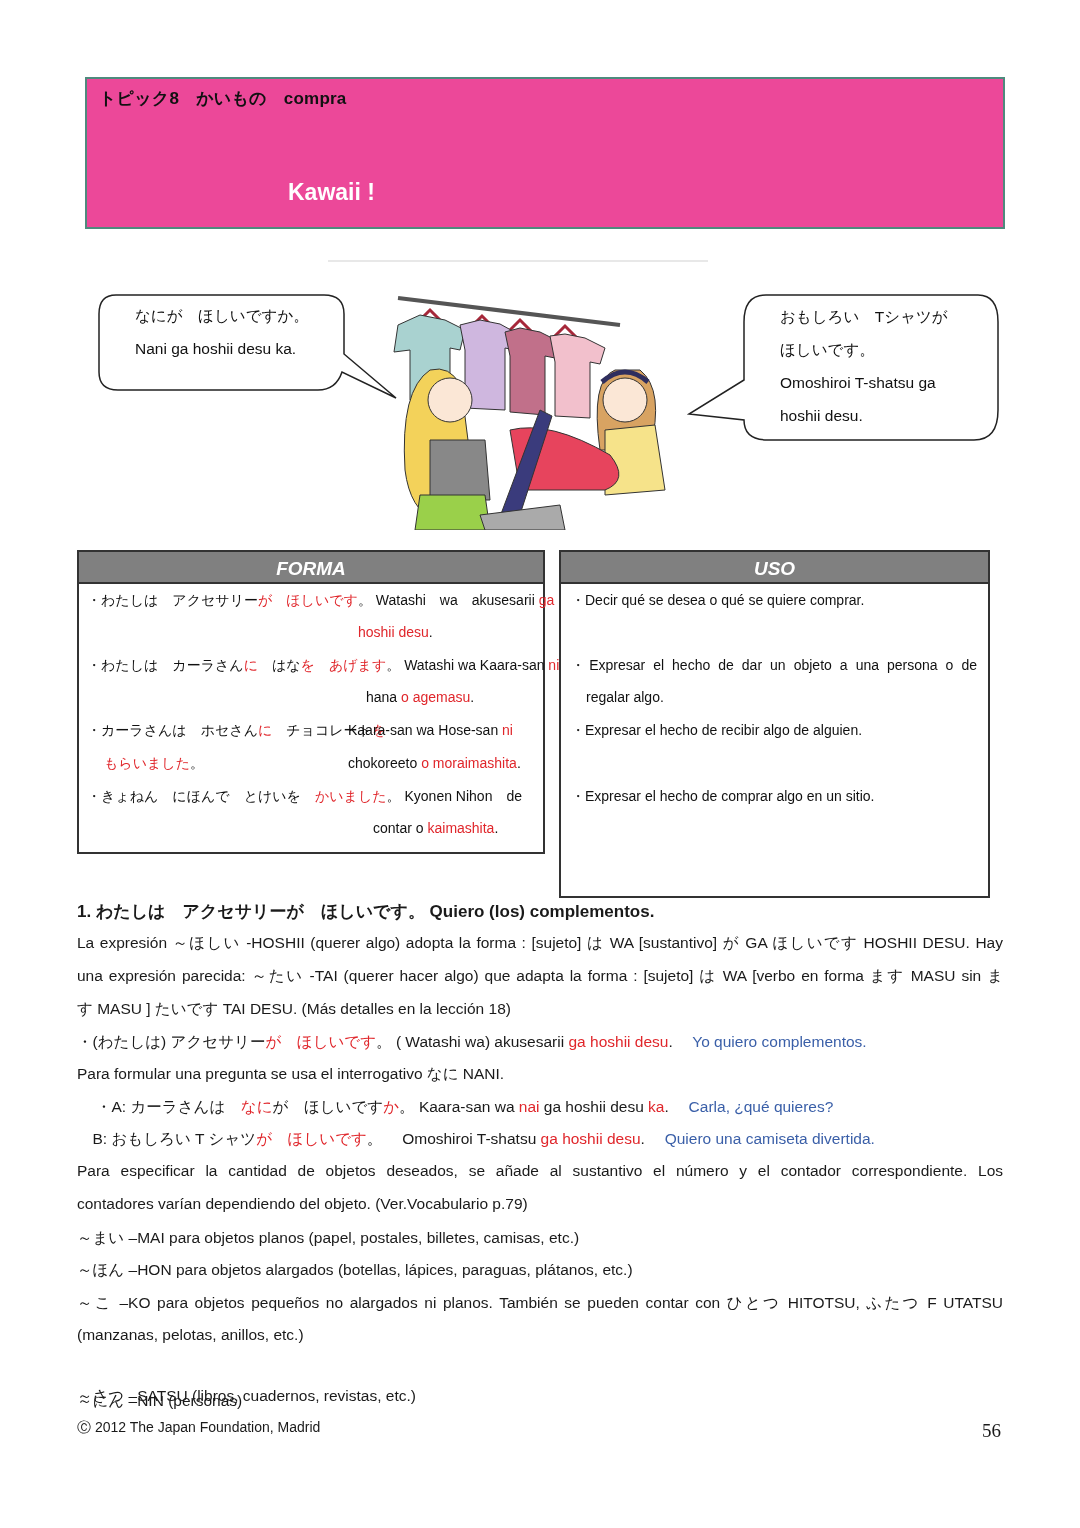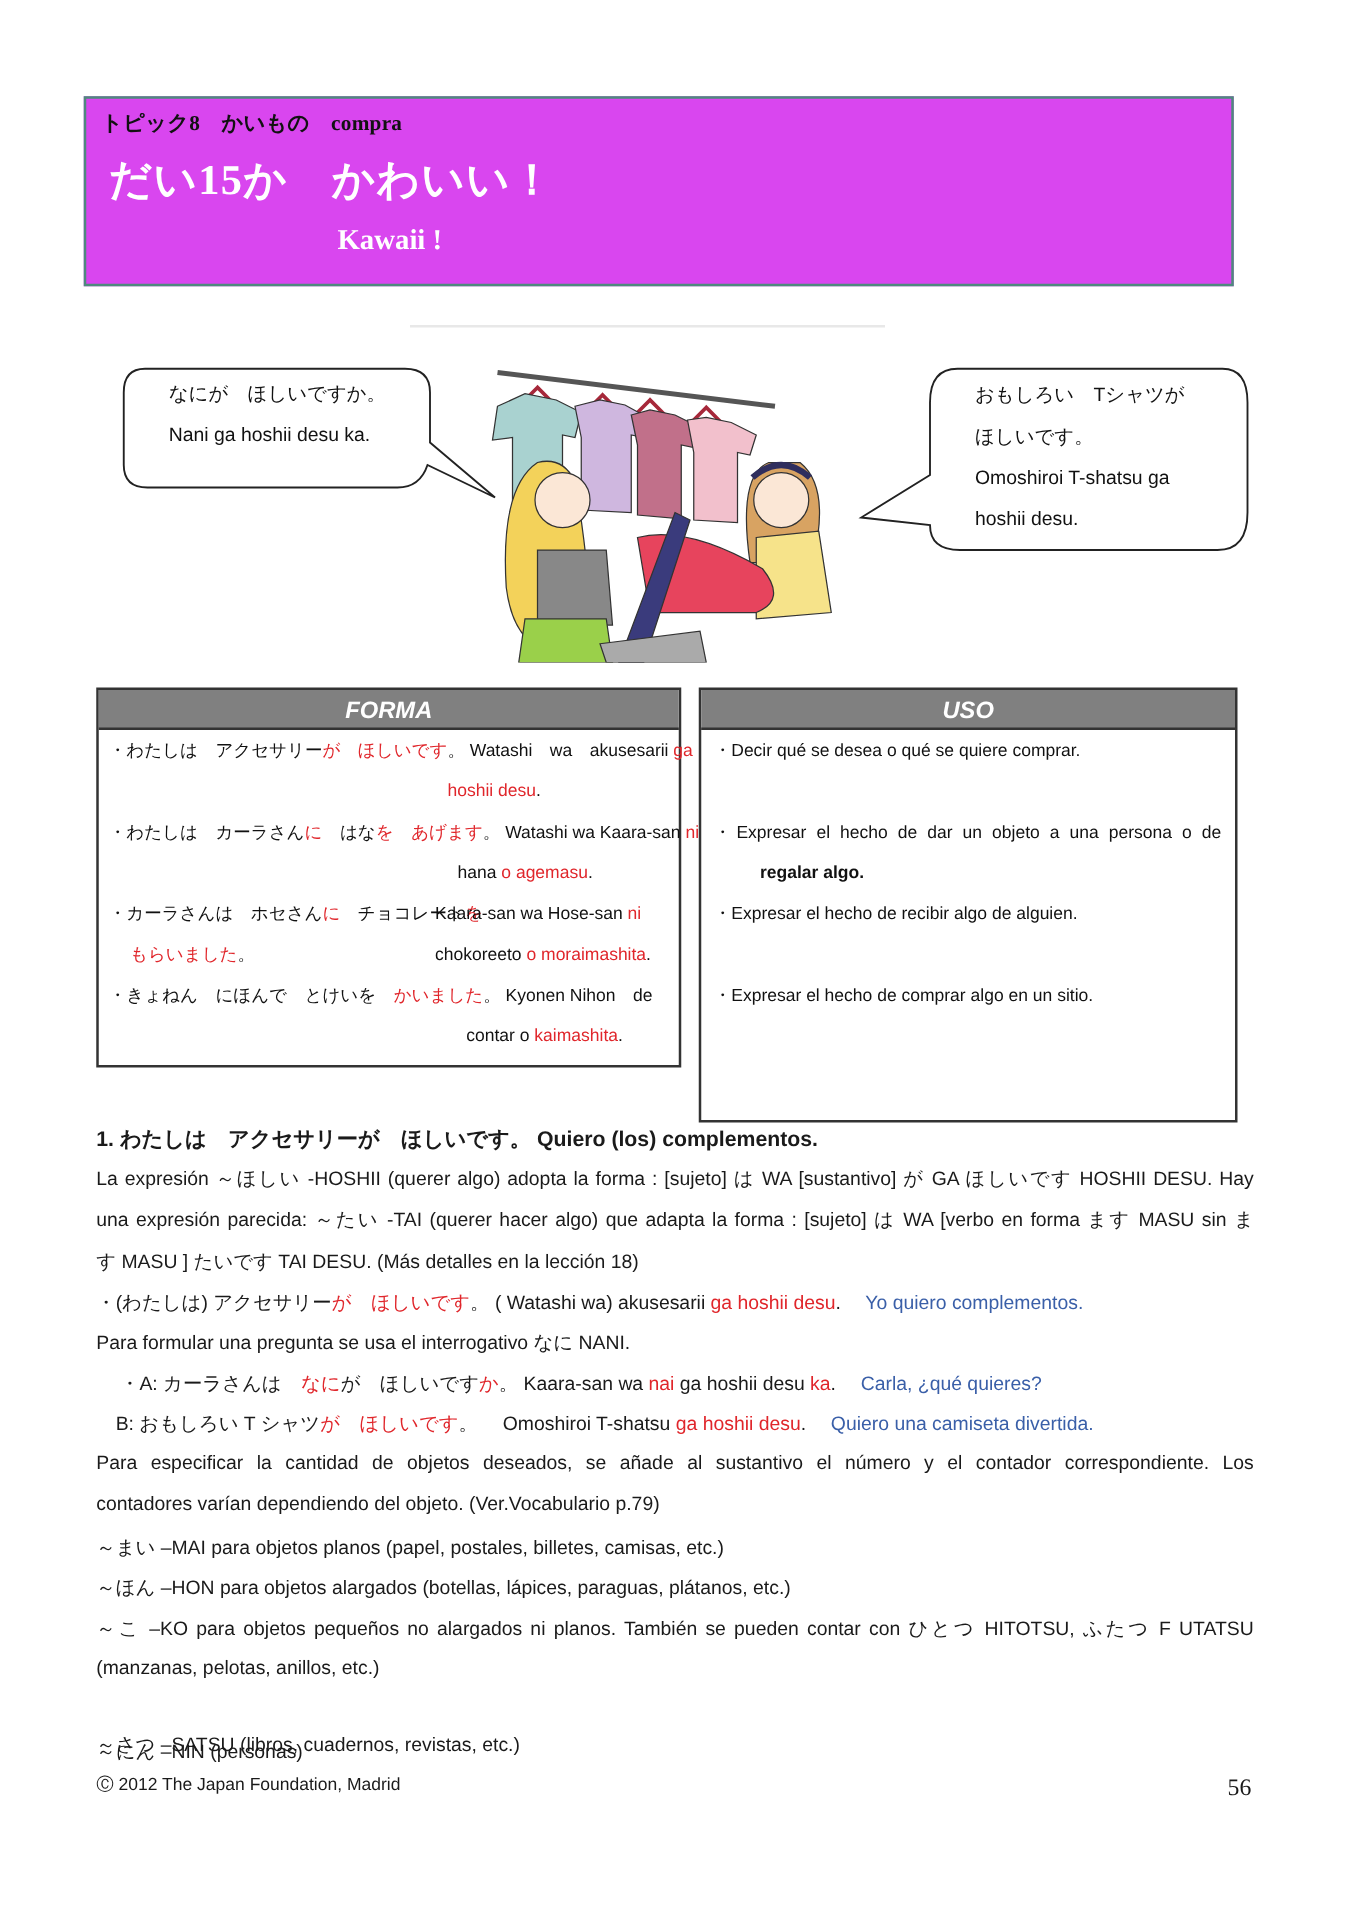--- a/index.html
+++ b/index.html
@@ -1,21 +1,21 @@
 <!DOCTYPE html>
 <html><head>
 <meta charset="utf-8">
 <style>
   html, body { margin:0; padding:0; background:#ffffff; }
   body { width:1080px; height:1528px; position:relative; font-family:"Liberation Sans", "DejaVu Sans", sans-serif; color:#1a1a1a; overflow:hidden; }
   .red { color:#e0262b; }
   .blue { color:#3a5fa8; }
 
   
-  .banner { position:absolute; left:67px; top:77px; width:920px; height:152px; background:#d946ef; border:2px solid #4e8a7d; box-sizing:border-box;font-family:Liberation Serif, serif; }
+  .banner { position:absolute; left:85px; top:77px; width:920px; height:152px; background:#ec4899; border:2px solid #4e8a7d; box-sizing:border-box; }
   .banner .topic { position:absolute; left:12px; top:8px; font-size:17px; font-weight:bold; color:#111; letter-spacing:0.2px; }
   .banner .lesson { position:absolute; left:18px; top:42px; font-size:34px; font-weight:bold; color:#ffffff; letter-spacing:1px; }
   .banner .romaji { position:absolute; left:201px; top:100px; font-size:23px; font-weight:bold; color:#ffffff; }
 
   
   .hr-line { position:absolute; left:328px; top:260px; width:380px; height:2px; background:#e8e8e8; }
   .illus { position:absolute; left:390px; top:290px; width:310px; height:240px; }
 
   .bubble-svg { position:absolute; }
   .bubble-text { position:absolute; font-size:15.5px; color:#111; line-height:33px; }
@@ -32,21 +32,20 @@
   .justify { width:926px; white-space:normal; text-align:justify; text-align-last:justify; }
   .h1 { font-weight:bold; font-size:17px; }
   .footer { position:absolute; left:77px; top:1419px; font-size:14px; color:#1a1a1a; }
   .pageno { position:absolute; left:982px; top:1420px; font-size:19px; font-family:"Liberation Serif", "DejaVu Serif", serif; color:#1a1a1a; }
 </style>
 </head>
 <body>
 
 <div class="banner">
   <div class="topic">トピック8　かいもの　compra</div>
-  <div class="lesson">だい15か　かわいい！</div>
   <div class="romaji">Kawaii !</div>
 </div>
 
 <div class="hr-line"></div>
 
 <svg class="bubble-svg" style="left:96px;top:292px;" width="304" height="112" viewBox="0 0 304 112">
   <path d="M20 3 H228 Q248 3 248 22 V62 L300 106 L246 80 Q240 98 222 98 H22 Q3 98 3 80 V22 Q3 3 20 3 Z" fill="#fff" stroke="#222" stroke-width="1.5"></path>
 </svg>
 <div class="bubble-text" style="left:135px;top:299px;">
   <div>なにが　ほしいですか。</div>
@@ -103,21 +102,21 @@
 <div class="gline" style="left:348px;top:755px;"><span>chokoreeto </span><span class="red">o moraimashita</span><span>.</span></div>
 
 <div class="gline" style="left:87px;top:788px;"><span>・きょねん　にほんで　とけいを　</span><span class="red">かいました</span><span>。</span>&nbsp;<span>Kyonen Nihon　de</span></div>
 <div class="gline" style="left:373px;top:820px;"><span>contar o </span><span class="red">kaimashita</span><span>.</span></div>
 
 <div class="gbox uso">
   <div class="ghead">USO</div>
 </div>
 <div class="gline" style="left:571px;top:592px;">・Decir qué se desea o qué se quiere comprar.</div>
 <div class="gline" style="left:571px;top:657px;width:406px;white-space:normal;text-align:justify;text-align-last:justify;">・Expresar el hecho de dar un objeto a una persona o de</div>
-<div class="gline" style="left:608px;top:689px;font-weight:bold;">regalar algo.</div>
+<div class="gline" style="left:586px;top:689px;">regalar algo.</div>
 <div class="gline" style="left:571px;top:722px;">・Expresar el hecho de recibir algo de alguien.</div>
 <div class="gline" style="left:571px;top:788px;">・Expresar el hecho de comprar algo en un sitio.</div>
 
 <div class="txt h1" style="top:900px;">1. わたしは　アクセサリーが　ほしいです。 Quiero (los) complementos.</div>
 <div class="txt justify" style="top:933px;">La expresión ～ほしい -HOSHII (querer algo) adopta la forma : [sujeto] は WA [sustantivo] が GA ほしいです HOSHII DESU. Hay</div>
 <div class="txt justify" style="top:966px;">una expresión parecida: ～たい -TAI (querer hacer algo) que adapta la forma : [sujeto] は WA [verbo en forma ます MASU sin ま</div>
 <div class="txt" style="top:999px;">す MASU ] たいです TAI DESU. (Más detalles en la lección 18)</div>
 
 <div class="txt" style="top:1032px;"><span>・(わたしは) アクセサリー</span><span class="red">が　ほしいです</span><span>。 ( Watashi wa) akusesarii </span><span class="red">ga hoshii desu</span><span>.　 </span><span class="blue">Yo quiero complementos.</span></div>
 

